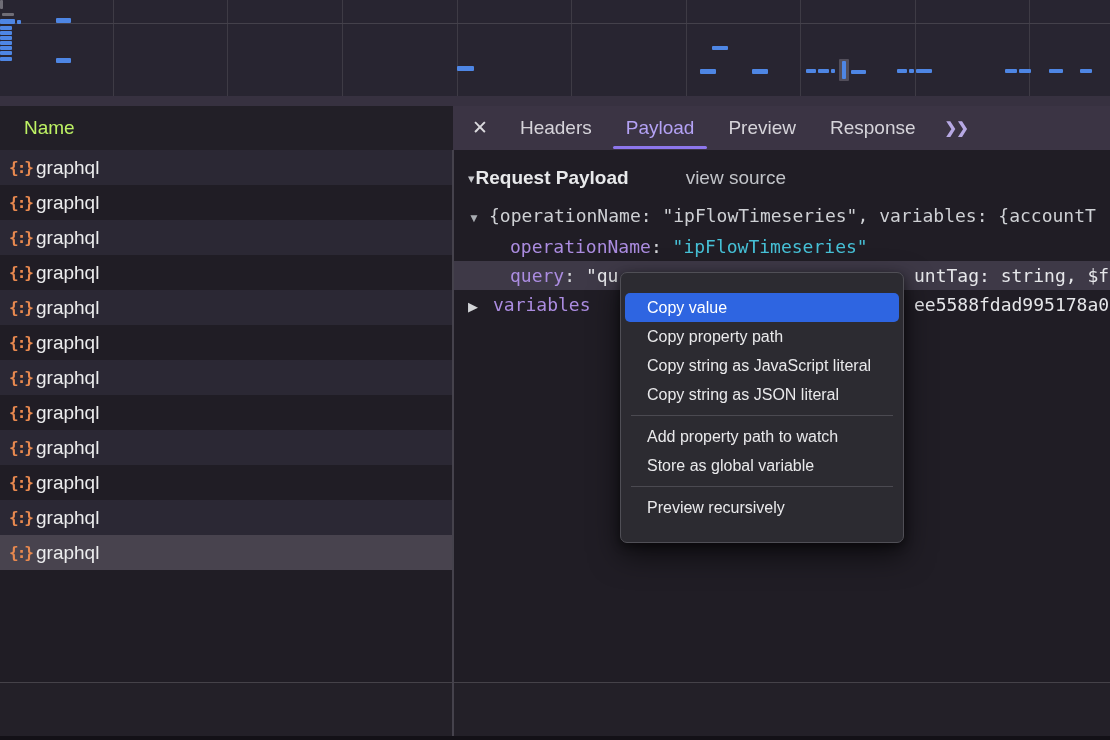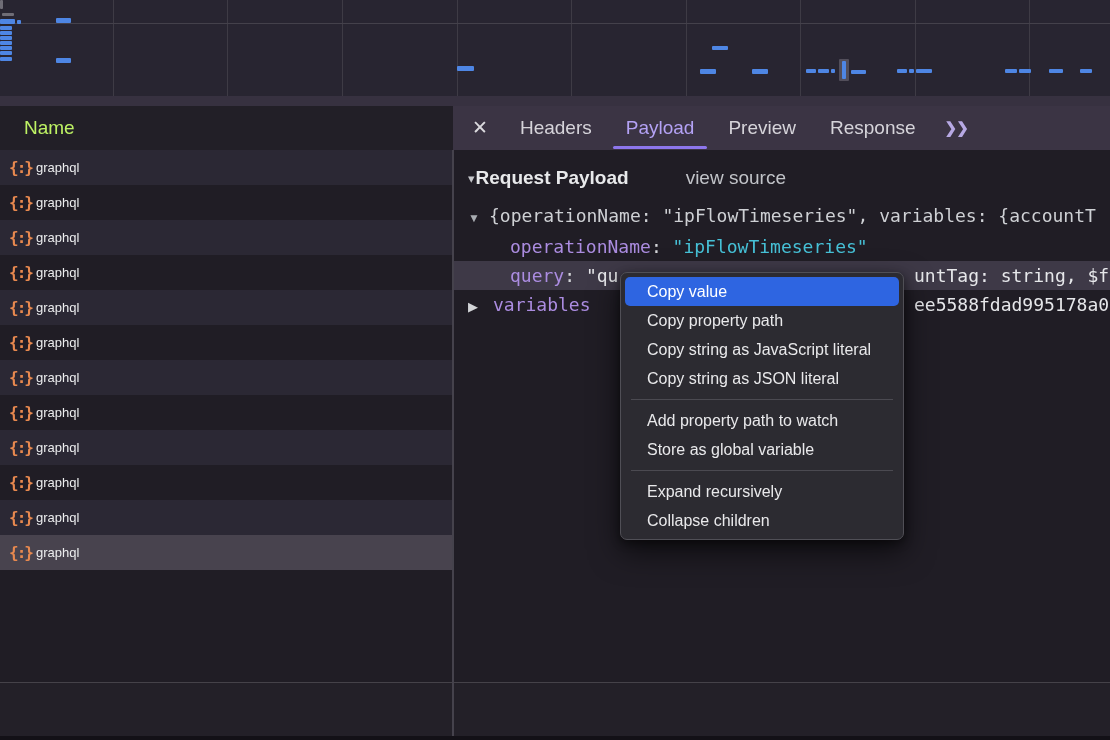--- a/index.html
+++ b/index.html
@@ -30,21 +30,21 @@
                        border-radius:2px;background:var(--tab-underline);}
   .overflow-chevrons{margin-left:12px;font-size:15px;font-weight:bold;letter-spacing:-1px;color:#b7a9e4;}
 
   
   .left-list{position:absolute;left:0;top:150px;width:453px;height:532px;background:#201d25;overflow:hidden;}
   .nrow{height:35px;display:flex;align-items:center;padding-left:9px;background:#201d25;}
   .nrow.alt{background:#2b2834;}
   .nrow.selected{background:var(--row-selected);}
   .braces{width:27px;font-family:"DejaVu Sans Mono",monospace;font-size:16px;font-weight:bold;
           letter-spacing:-2px;color:var(--icon-orange);}
-  .rlabel{font-size:13px;color:#ecedee;}
+  .rlabel{font-size:19px;color:#ecedee;}
 
   .divider{position:absolute;left:452px;top:150px;width:2px;height:586px;background:#45424c;z-index:5;}
 
   
   .right-panel{position:absolute;left:454px;top:150px;width:656px;height:532px;background:#201d25;overflow:hidden;}
   .title-row{position:absolute;left:14px;top:15px;height:26px;display:flex;align-items:center;white-space:pre;}
   .caret-sm{font-size:13px;color:#c6c7cb;margin-right:1px;}
   .sec-title{font-size:19px;font-weight:bold;color:#e8e9eb;}
   .view-source{margin-left:57px;font-size:19px;color:#c1c3c8;}
   .trow{position:absolute;left:0;right:0;height:29px;line-height:29px;white-space:pre;
@@ -62,21 +62,21 @@
   .val{color:#e6e7ea;}
   .frag{position:absolute;left:460px;top:0;color:#e6e7ea;}
 
   
   .footer{position:absolute;left:0;top:682px;width:1110px;height:54px;background:#232028;
           border-top:1px solid #454249;box-sizing:border-box;}
   .bottom-strip{position:absolute;left:0;top:736px;width:1110px;height:4px;background:#131117;}
 
   
   .menu{position:absolute;left:620px;top:272px;width:284px;z-index:50;background:#2c2b31;
-        border:1px solid #504f56;border-radius:7px;padding:4px 0;box-sizing:border-box;
+        border:1px solid #504f56;border-radius:7px;padding:20px 0;box-sizing:border-box;
         box-shadow:0 12px 30px rgba(0,0,0,.6),0 3px 10px rgba(0,0,0,.45);}
   .menu-item{height:29px;line-height:29px;margin:0 4px;padding:0 8px 0 22px;border-radius:5px;
              font-size:16px;color:#e9e9eb;white-space:nowrap;overflow:hidden;}
   .menu-item.highlighted{background:var(--selection-blue);color:#ffffff;}
   .menu-sep{height:1px;margin:6px 10px;background:#4b4a51;}
 </style>
 </head>
 <body>
 
 <div class="screen">
@@ -213,17 +213,16 @@
 
   <div class="menu">
       <div class="menu-item highlighted">Copy value</div>
       <div class="menu-item">Copy property path</div>
       <div class="menu-item">Copy string as JavaScript literal</div>
       <div class="menu-item">Copy string as JSON literal</div>
       <div class="menu-sep"></div>
       <div class="menu-item">Add property path to watch</div>
       <div class="menu-item">Store as global variable</div>
       <div class="menu-sep"></div>
-      <div class="menu-item">Expand recursively</div>
-      <div class="menu-item">Collapse children</div>
+      <div class="menu-item">Preview recursively</div>
     </div>
 
 </div>
 
 </body></html>

